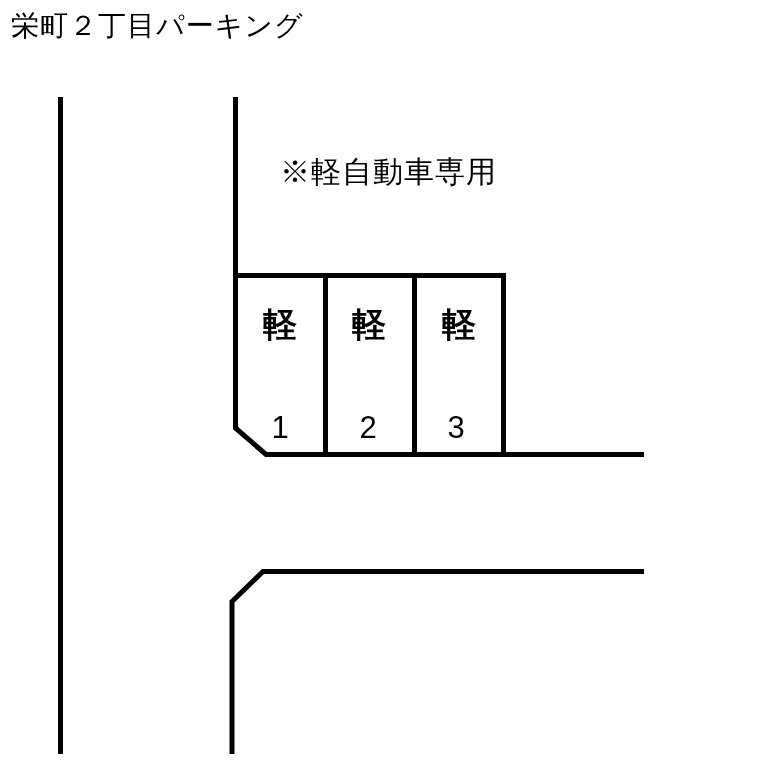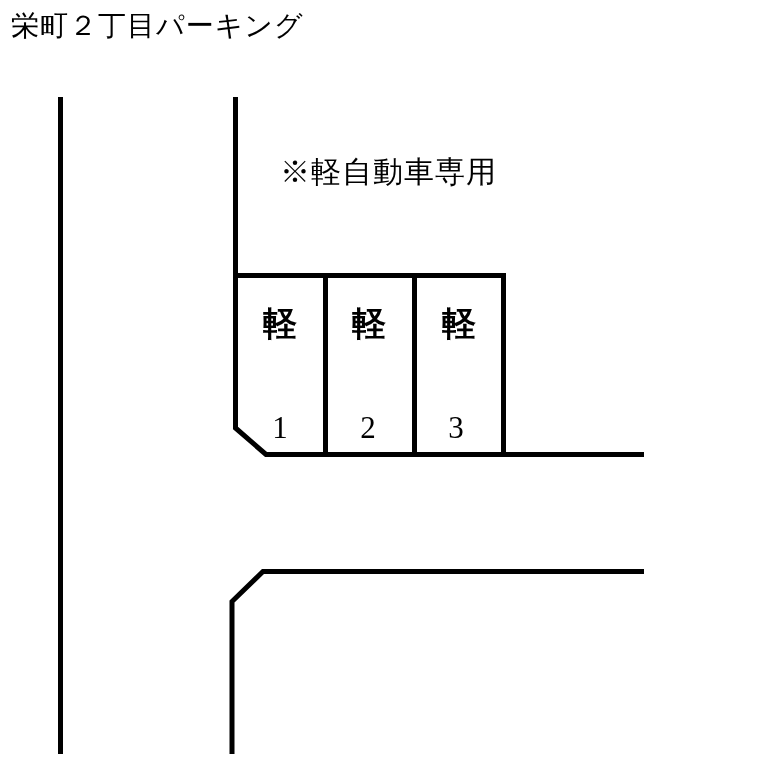--- a/index.html
+++ b/index.html
@@ -5,21 +5,21 @@
   html, body {
     margin: 0;
     padding: 0;
     background: #ffffff;
   }
   .canvas {
     position: relative;
     width: 644px;
     height: 774px;
     background: #ffffff;
-    font-family: Liberation Serif, serif;
+    font-family: Liberation Sans, sans-serif;
     color: #000000;
     overflow: hidden;
   }
   .diagram-svg {
     position: absolute;
     left: 0;
     top: 0;
     width: 760px;
     height: 774px;
   }

